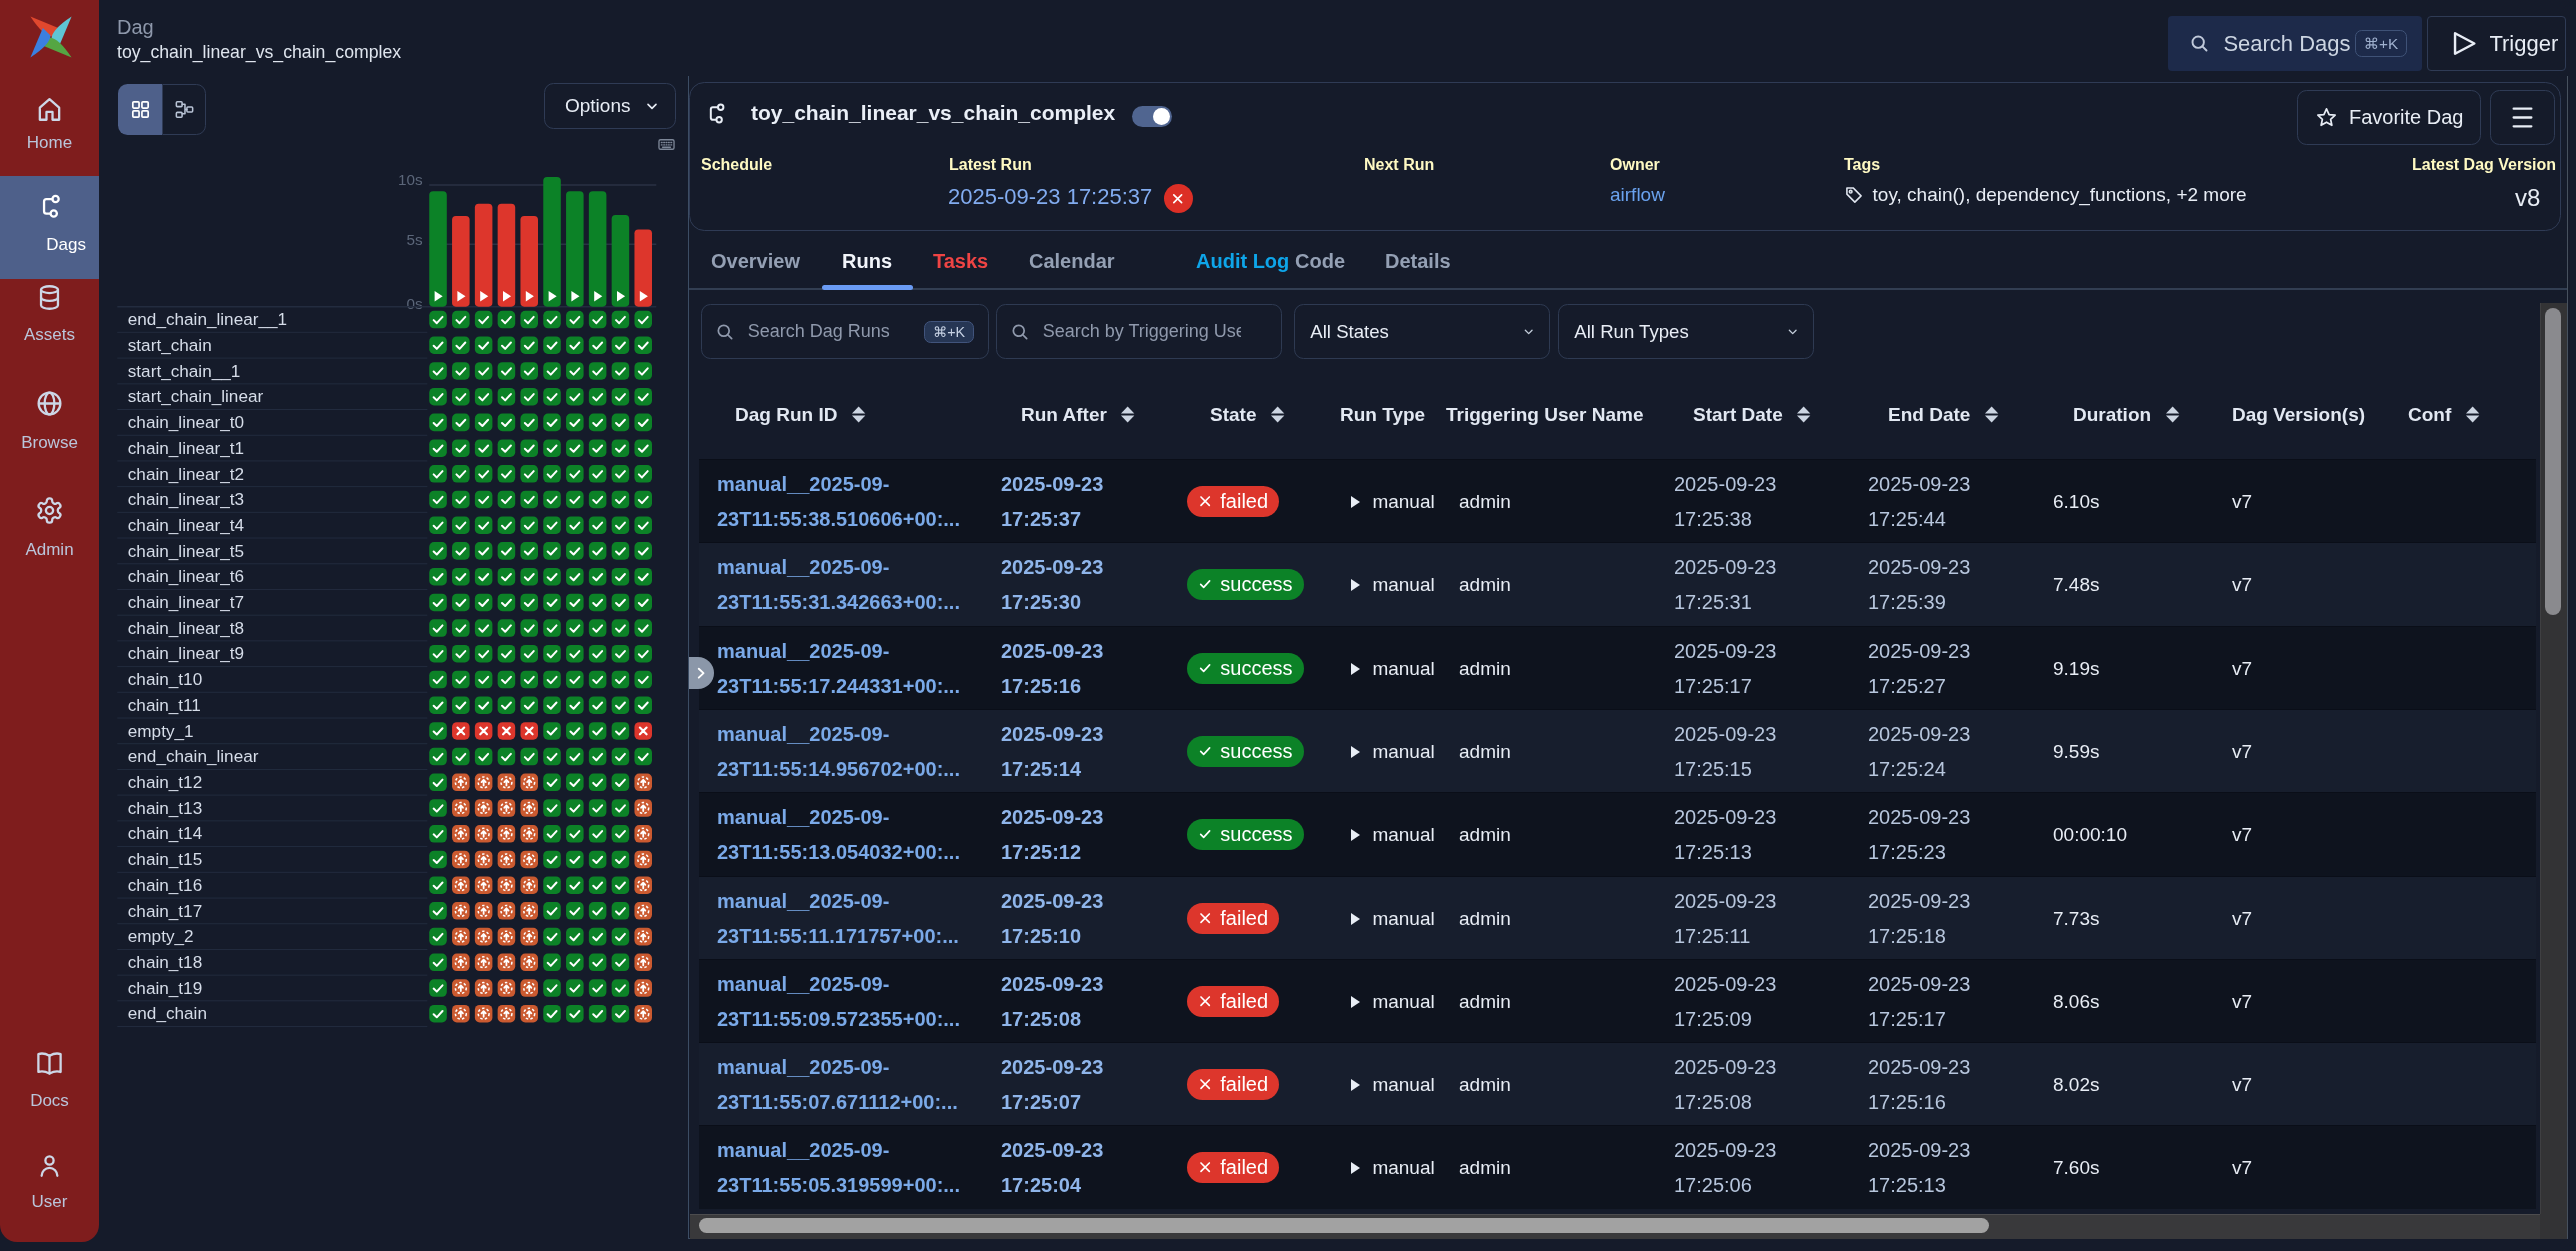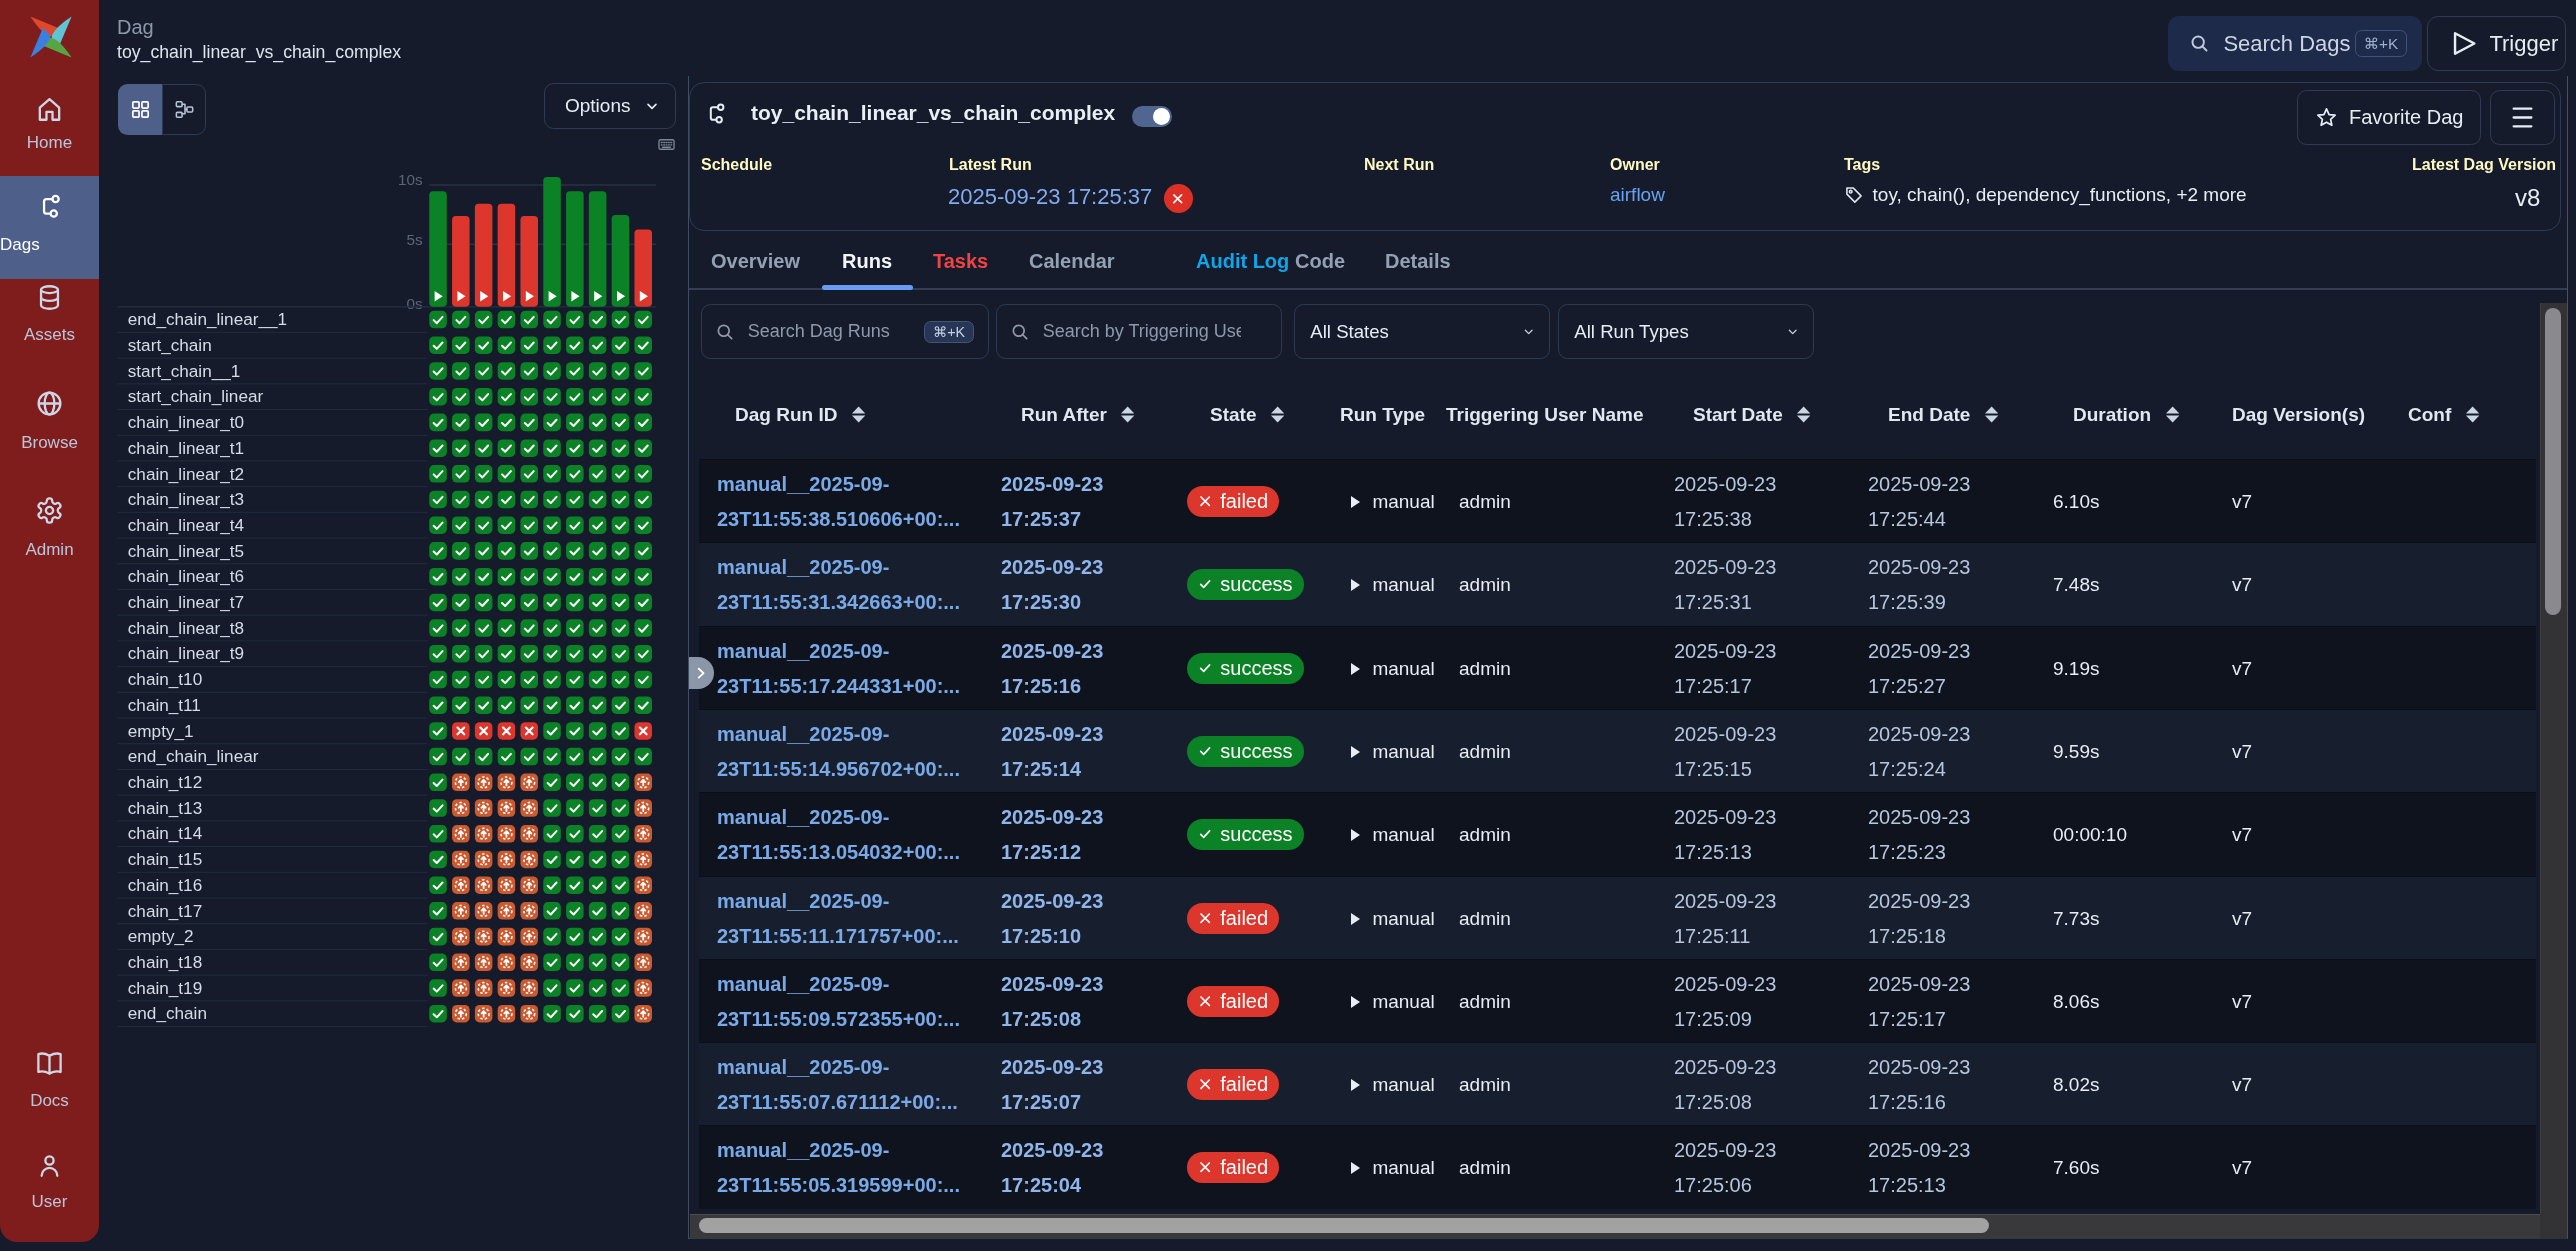--- a/index.html
+++ b/index.html
@@ -2,21 +2,21 @@
 <html><head><meta charset="utf-8"><title>Dag</title>
 <style>
 *{margin:0;padding:0;box-sizing:border-box}
 html,body{width:2576px;height:1252px;overflow:hidden}
 body{background:#151b2a;font-family:"Liberation Sans",sans-serif;position:relative;color:#e8edf5}
 .abs{position:absolute}
 
 #sidebar{position:absolute;left:0;top:0;width:99px;height:1242px;background:#7f1d1d;border-radius:0 0 17px 17px}
 #nav-dags{position:absolute;left:0;top:176px;width:99px;height:103px;background:#4e608a}
 
-.btn{position:absolute;display:flex;align-items:center;border-radius:11px;font-size:20px}
+.btn{position:absolute;display:flex;align-items:center;border-radius:4px;font-size:20px}
 #searchdags{left:2168px;top:16px;width:254px;height:55px;background:#1d2a4a;color:#ccd5e2;font-size:22px}
 #trigger{left:2427px;top:16px;width:139px;height:55px;border:1.9px solid #2f3b55;color:#e8edf5;font-size:22px}
 .kbd{display:inline-flex;align-items:center;justify-content:center;border:1px solid #3f5277;border-radius:6.7px;font-size:15.3px;color:#9fb0ce;height:27px;padding:0 7.6px}
 
 .tbtn{position:absolute;top:84px;width:44px;height:51px;display:flex;align-items:center;justify-content:center}
 #tb1{left:118px;background:#4e608a;border-radius:9.5px 0 0 9.5px}
 #tb2{left:162px;border:1.9px solid #2f3b55;border-radius:0 9.5px 9.5px 0}
 #options{left:544px;top:83px;width:132px;height:46px;border:1.9px solid #2f3b55;border-radius:9.5px;display:flex;align-items:center;padding-left:20px;gap:13.4px;font-size:19px;color:#e8edf5}
 
 #rpanel{position:absolute;left:688px;top:76px;width:1880px;height:1163px;border-left:1.9px solid #3c4d64;border-right:1.9px solid #47515e;border-bottom:1.9px solid #3c4d64}
@@ -73,21 +73,21 @@
         </g>
       </svg></div>
     <div class="abs" style="left:0;top:133px;width:99px;text-align:center;font-size:17px;color:#bac5da">Home</div>
     <div class="abs" style="left:0;top:193px;width:99px;text-align:center"><svg width="29" height="29" viewBox="0 0 24 24">
         <g fill="none" stroke="#ffffff" stroke-width="1.9" stroke-linecap="round" stroke-linejoin="round">
           <path d="M14.5 5 H9.5 Q7.5 5 7.5 7 V15 Q7.5 17 9.5 17 H12.5"></path>
           <circle cx="17" cy="5" r="2.6"></circle>
           <circle cx="15.5" cy="17" r="2.6"></circle>
         </g>
       </svg></div>
-    <div class="abs" style="left:0;top:235px;width:86px;text-align:left;font-size:17px;color:#ffffff">Dags</div>
+    <div class="abs" style="left:0;top:235px;width:86px;text-align:right;font-size:17px;color:#ffffff">Dags</div>
     <div class="abs" style="left:0;top:283px;width:99px;text-align:center"><svg width="29" height="29" viewBox="0 0 24 24">
         <g fill="none" stroke="#cdd7e7" stroke-width="1.9" stroke-linecap="round" stroke-linejoin="round">
           <ellipse cx="12" cy="5.5" rx="7" ry="2.8"></ellipse>
           <path d="M5 5.5 V12 c0 1.55 3.13 2.8 7 2.8 s7 -1.25 7 -2.8 V5.5"></path>
           <path d="M5 12 V18.5 c0 1.55 3.13 2.8 7 2.8 s7 -1.25 7 -2.8 V12"></path>
         </g>
       </svg></div>
     <div class="abs" style="left:0;top:325px;width:99px;text-align:center;font-size:17px;color:#bac5da">Assets</div>
     <div class="abs" style="left:0;top:389px;width:99px;text-align:center"><svg width="29" height="29" viewBox="0 0 24 24">
         <g fill="none" stroke="#cdd7e7" stroke-width="1.9" stroke-linecap="round" stroke-linejoin="round">

